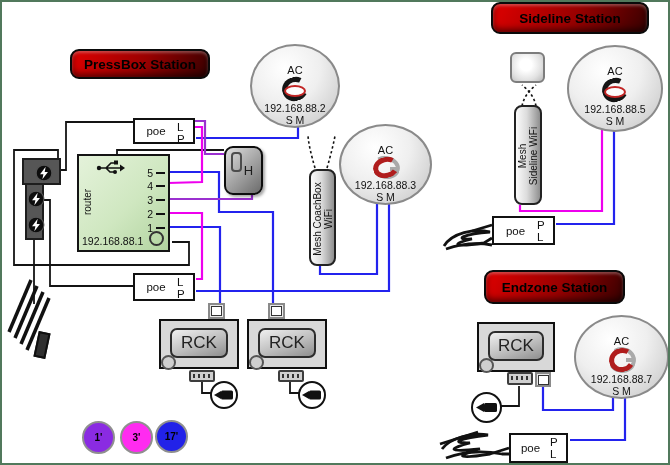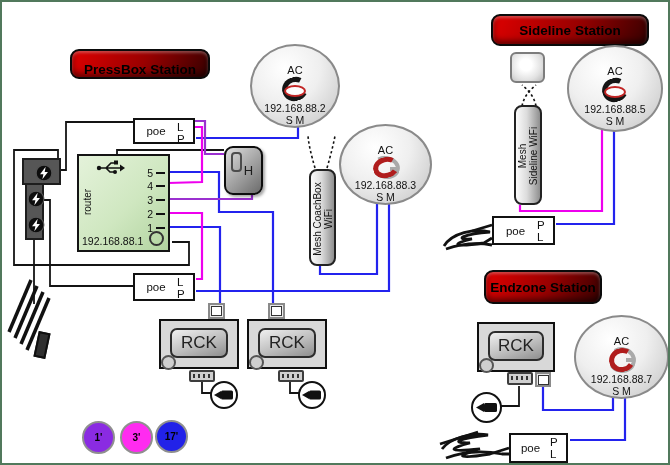--- a/index.html
+++ b/index.html
@@ -121,27 +121,27 @@
         <path d="M470,229 L490,223"></path>
       </g>
       <g stroke-width="2.8">
         <path d="M440,447 C448,436 470,430 486,433 C458,436 446,441 468,441 C448,446 442,451 478,447 C456,453 450,458 488,452 L507,446"></path>
         <path d="M444,456 C460,450 480,448 500,452 L507,452"></path>
         <path d="M438,442 L476,430"></path>
       </g>
     </g>
   </svg>
 
-  <div class="abs banner" style="left:68px;top:47px;width:140px;height:30px;align-items:flex-end;">
+  <div class="abs banner" style="left:68px;top:47px;width:140px;height:30px;">
     <span>PressBox Station</span>
   </div>
-  <div class="abs banner" style="left:489px;top:12px;width:158px;height:32px;">
+  <div class="abs banner" style="left:489px;top:0;width:158px;height:32px;">
     <span>Sideline Station</span>
   </div>
-  <div class="abs banner" style="left:482px;top:268px;width:118px;height:34px;">
+  <div class="abs banner" style="left:482px;top:268px;width:141px;height:34px;">
     <span>Endzone Station</span>
   </div>
 
   <div class="abs acirc" style="left:248px;top:42px;width:90px;height:84px;">
     <span class="aclbl">AC</span>
     <span class="logo">
       <span class="ringG"></span>
       <span class="barG"></span>
     </span>
     <span class="ipl">192.168.88.2</span>

